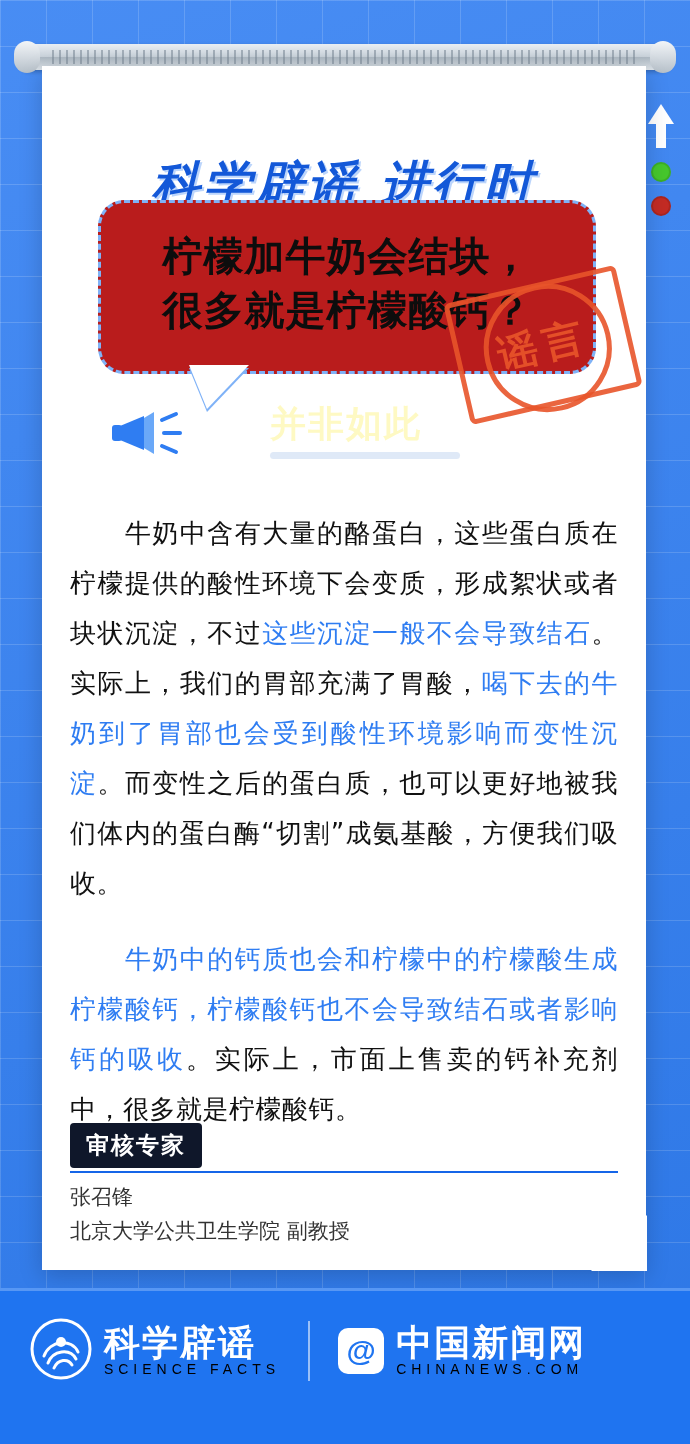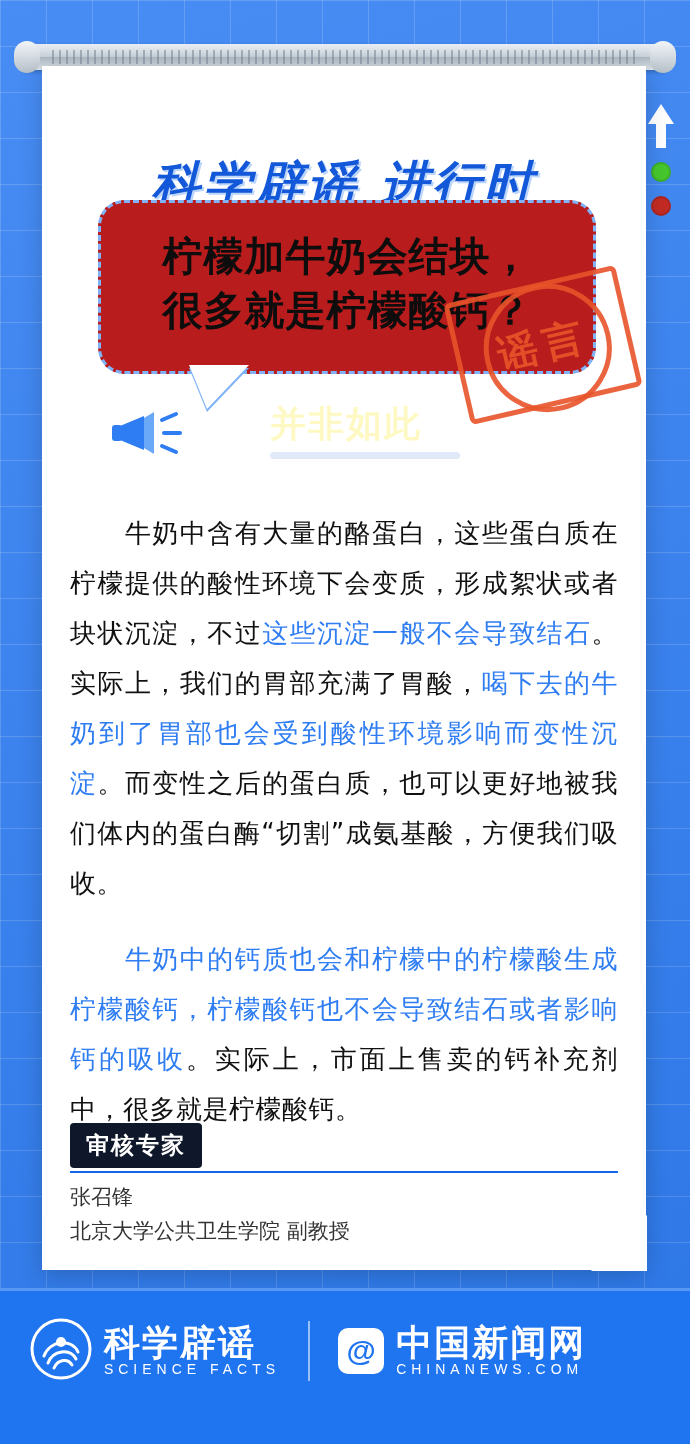--- a/index.html
+++ b/index.html
@@ -168,21 +168,21 @@
   .f-row{
     position:absolute;left:0;top:24px;width:616px;height:78px;
     display:flex;align-items:center;justify-content:center;gap:28px;
   }
   .brand-left{display:flex;align-items:center;gap:12px;}
   .brand-cn{
     font-family:"DejaVu Sans","Liberation Sans",sans-serif;
     font-weight:bold;font-size:36px;color:#fff;letter-spacing:2px;line-height:1;
   }
   .brand-en{
-    font-family:"Liberation Sans",sans-serif;font-size:14px;color:#ffffff;
+    font-family:"Liberation Sans",sans-serif;font-size:14px;color:#000000;
     letter-spacing:5px;margin-top:0;
   }
   .divider-v{width:2px;height:60px;background:rgba(255,255,255,.55);}
   .brand-right{display:flex;align-items:center;gap:12px;}
   .at-badge{
     width:46px;height:46px;border-radius:10px;background:#fff;color:#1f74f0;
     font-size:30px;font-weight:bold;display:flex;align-items:center;justify-content:center;
     font-family:"Liberation Sans",sans-serif;
   }
   .weibo-line{

